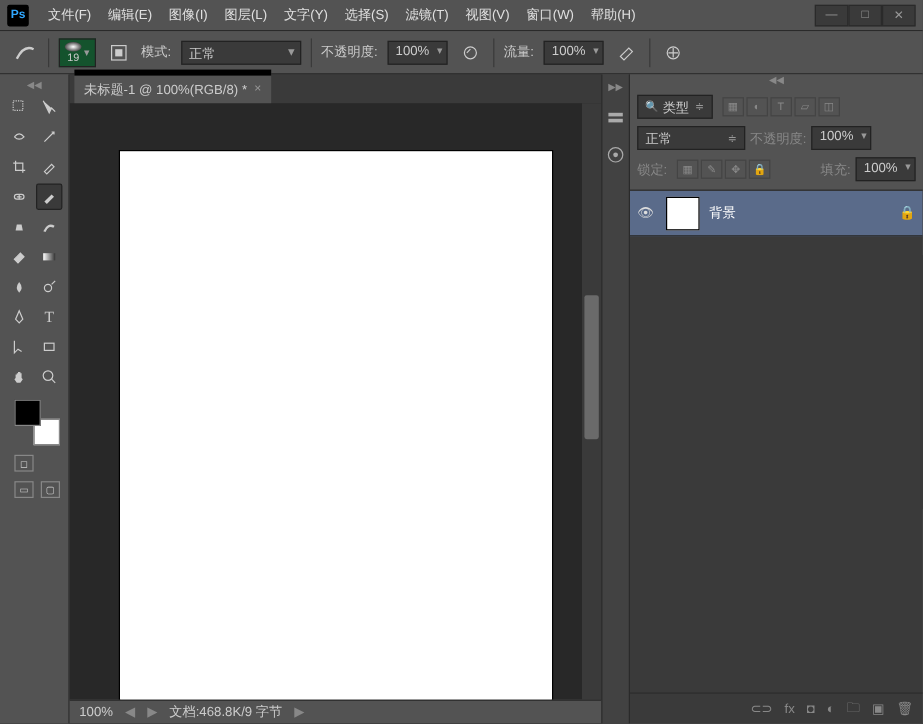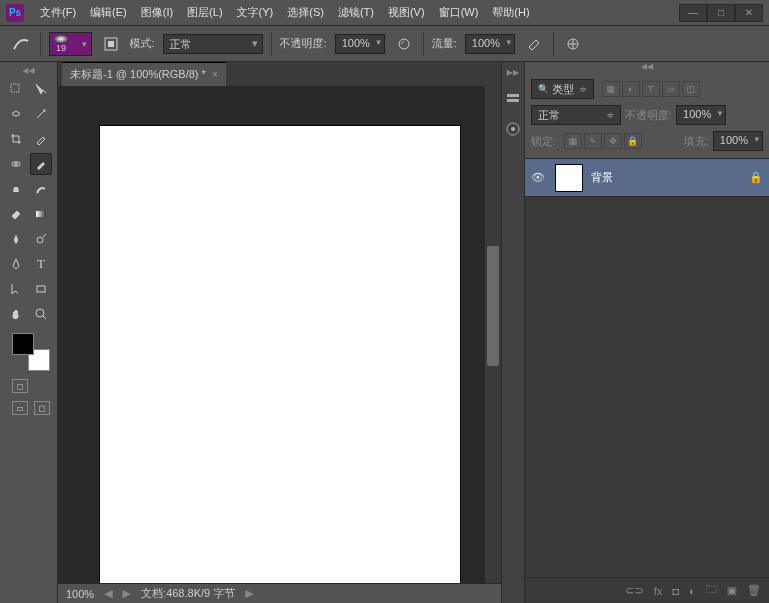--- a/index.html
+++ b/index.html
@@ -1,45 +1,45 @@
 <!DOCTYPE html>
 <html><head>
 <meta charset="utf-8">
 <style>
 *{margin:0;padding:0;box-sizing:border-box;font-family:"Microsoft YaHei",Arial,sans-serif;font-size:11px;color:#ccc;user-select:none}
 body{background:#535353;width:769px;height:603px;overflow:hidden}
 .titlebar{height:26px;background:#535353;display:flex;align-items:center;padding:0 6px;border-bottom:1px solid #2a2a2a}
-.ps-logo{width:18px;height:18px;background:#701a75;display:flex;align-items:center;justify-content:center;color:#31a8ff;font-weight:bold;font-size:10px;margin-right:10px;border-radius:2px}
+.ps-logo{width:18px;height:18px;background:#000000;display:flex;align-items:center;justify-content:center;color:#31a8ff;font-weight:bold;font-size:10px;margin-right:10px;border-radius:2px}
 .menu-items{display:flex;gap:2px}
 .menu-item{padding:3px 6px;cursor:pointer;color:#e0e0e0}
 .win-controls{margin-left:auto;display:flex;gap:0}
 .win-btn{width:28px;height:18px;display:flex;align-items:center;justify-content:center;background:#3a3a3a;color:#999;font-size:10px;cursor:pointer;border:1px solid #2a2a2a}
 .optbar{height:36px;background:#535353;display:flex;align-items:center;padding:0 10px;gap:8px;border-bottom:1px solid #2a2a2a}
 .opt-icon{width:22px;height:22px;display:flex;align-items:center;justify-content:center;cursor:pointer}
-.opt-brush{display:flex;align-items:center;gap:14px;background:#701a75;padding:2px 4px;border:1px solid #222}
+.opt-brush{display:flex;align-items:center;gap:2px;background:#14532d;padding:2px 4px;border:1px solid #222}
 .opt-label{color:#ccc;font-size:11px}
 .opt-select{background:#3a3a3a;border:1px solid #222;padding:2px 20px 2px 6px;color:#ccc;height:20px;position:relative}
 .opt-select::after{content:"▾";position:absolute;right:4px;color:#999}
 .opt-pct{background:#3a3a3a;border:1px solid #222;padding:2px 14px 2px 6px;color:#ccc;height:20px;position:relative;min-width:46px}
 .opt-pct::after{content:"▾";position:absolute;right:3px;color:#999;font-size:9px}
 .sep{width:1px;height:24px;background:#3a3a3a}
 .main{display:flex;height:541px}
 .toolbox{width:58px;background:#535353;border-right:1px solid #2a2a2a;padding:4px 6px;display:flex;flex-direction:column}
 .tool-collapse{height:10px;display:flex;justify-content:center;color:#888;font-size:8px;margin-bottom:2px}
 .tool-grid{display:grid;grid-template-columns:22px 22px;gap:3px;justify-content:center}
 .tool{width:22px;height:22px;display:flex;align-items:center;justify-content:center;cursor:pointer;border-radius:2px;color:#ddd}
 .tool.active{background:#3a3a3a;border:1px solid #222}
 .swatches{margin-top:8px;position:relative;width:38px;height:38px;margin-left:6px}
 .swatch-fg{position:absolute;width:22px;height:22px;background:#000;border:1px solid #888;z-index:2}
 .swatch-bg{position:absolute;width:22px;height:22px;background:#fff;border:1px solid #888;right:0;bottom:0}
 .mini-icons{display:flex;gap:6px;margin-top:8px;margin-left:6px}
 .mini{width:16px;height:14px;border:1px solid #888;font-size:8px;display:flex;align-items:center;justify-content:center}
 .canvas-area{flex:1;background:#282828;display:flex;flex-direction:column;position:relative}
 .doc-tabs{height:24px;background:#3a3a3a;display:flex;align-items:flex-end;padding-left:4px}
-.doc-tab{background:#535353;padding:4px 8px;color:#ccc;font-size:11px;display:flex;align-items:center;gap:6px;border-top:1px solid #000000}
+.doc-tab{background:#535353;padding:4px 8px;color:#ccc;font-size:11px;display:flex;align-items:center;gap:6px;border-top:5px solid #000000}
 .doc-close{color:#999;cursor:pointer;font-size:10px}
 .canvas-view{flex:1;display:flex;justify-content:center;align-items:flex-start;padding-top:40px;overflow:hidden;position:relative}
 .canvas{width:360px;height:460px;background:#fff;box-shadow:0 0 0 1px #000}
 .statusbar{height:20px;background:#535353;display:flex;align-items:center;padding:0 8px;gap:10px;border-top:1px solid #2a2a2a;font-size:11px;color:#ccc}
 .scroll-v{position:absolute;right:0;top:24px;bottom:20px;width:16px;background:#3a3a3a}
 .scroll-thumb{position:absolute;left:2px;right:2px;top:160px;height:120px;background:#6a6a6a;border-radius:2px}
 .right-col{width:24px;background:#424242;border-left:1px solid #2a2a2a;border-right:1px solid #2a2a2a;display:flex;flex-direction:column;align-items:center;padding-top:6px;gap:12px}
 .right-col-icon{width:18px;height:18px;display:flex;align-items:center;justify-content:center;color:#aaa}
 .panels{width:244px;background:#535353;display:flex;flex-direction:column}
 .panel-collapse{height:10px;display:flex;justify-content:center;color:#888;font-size:8px}

